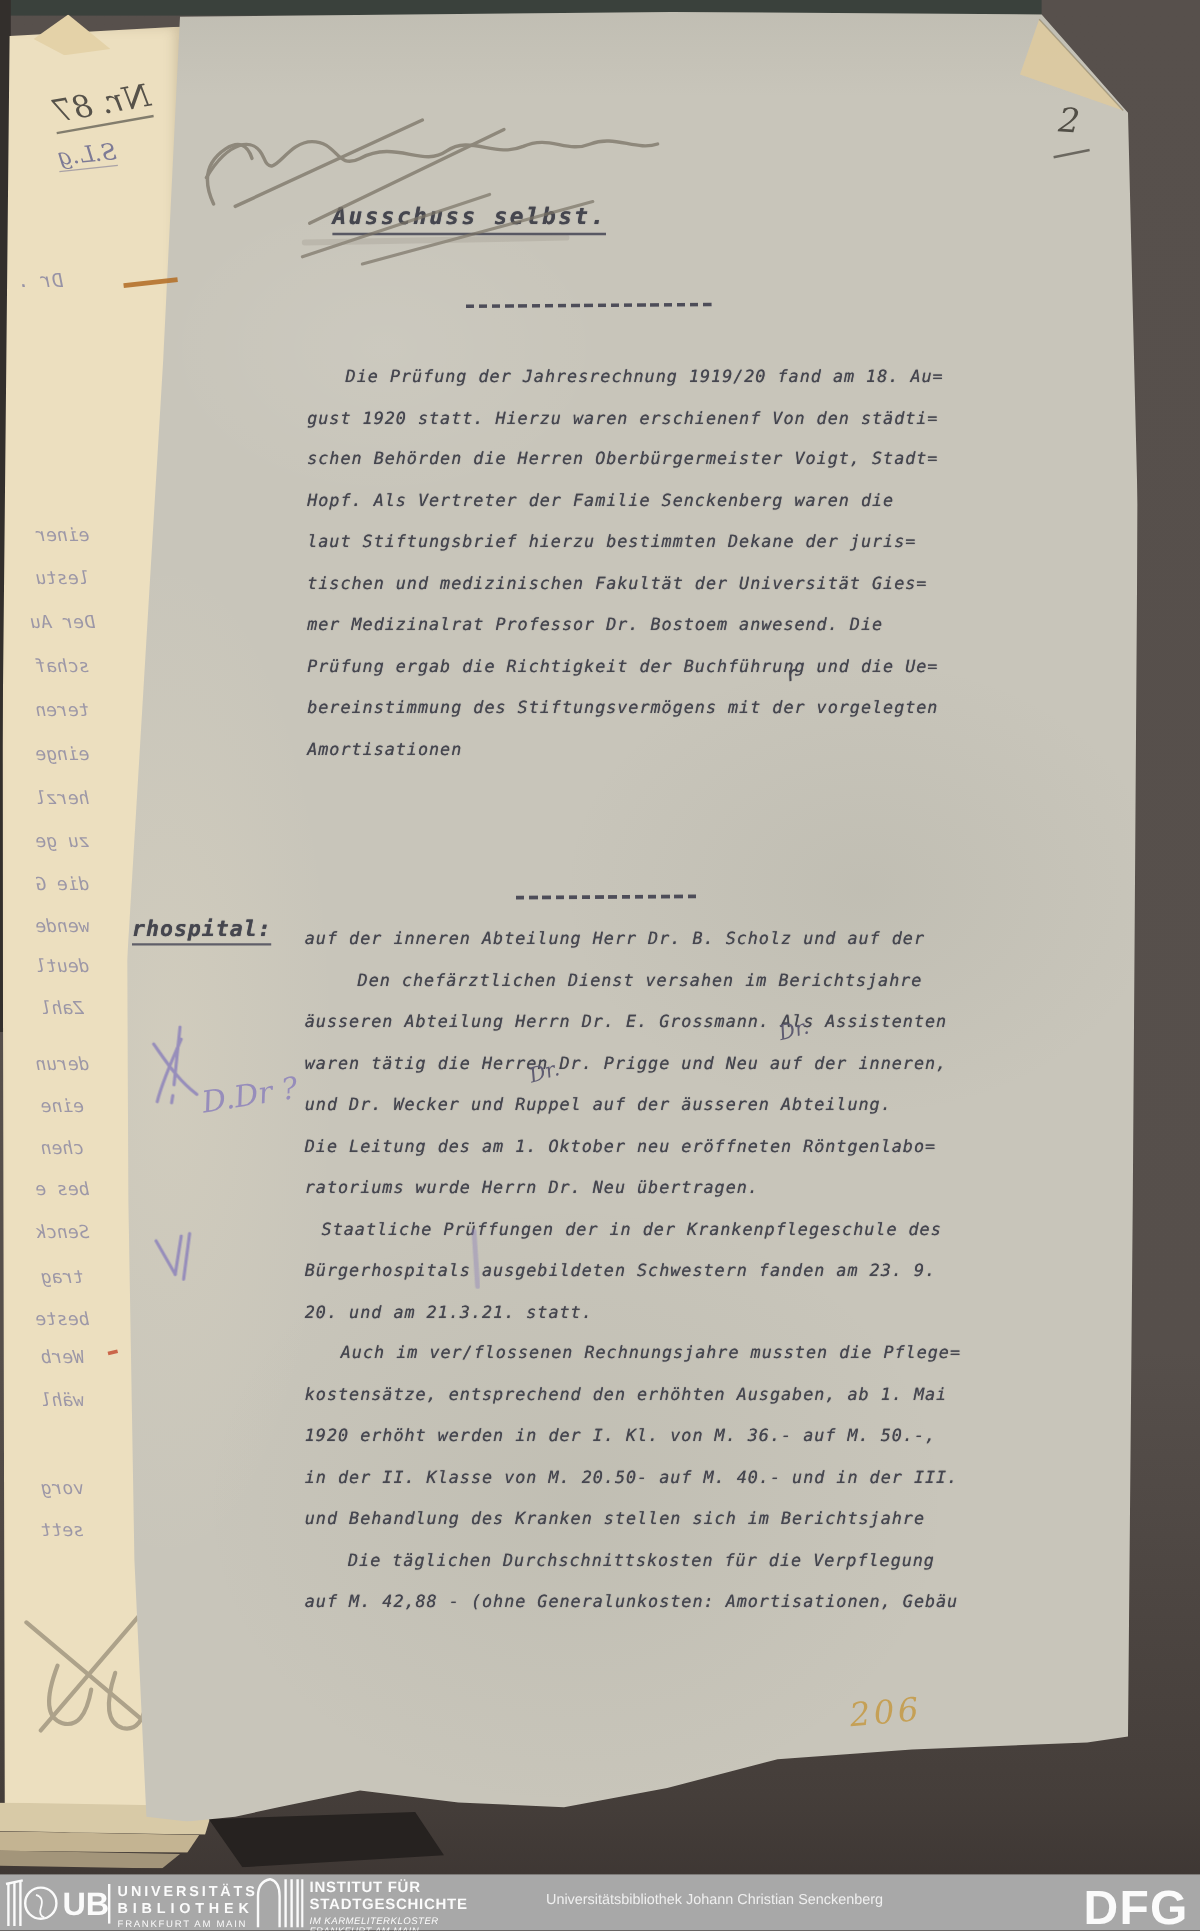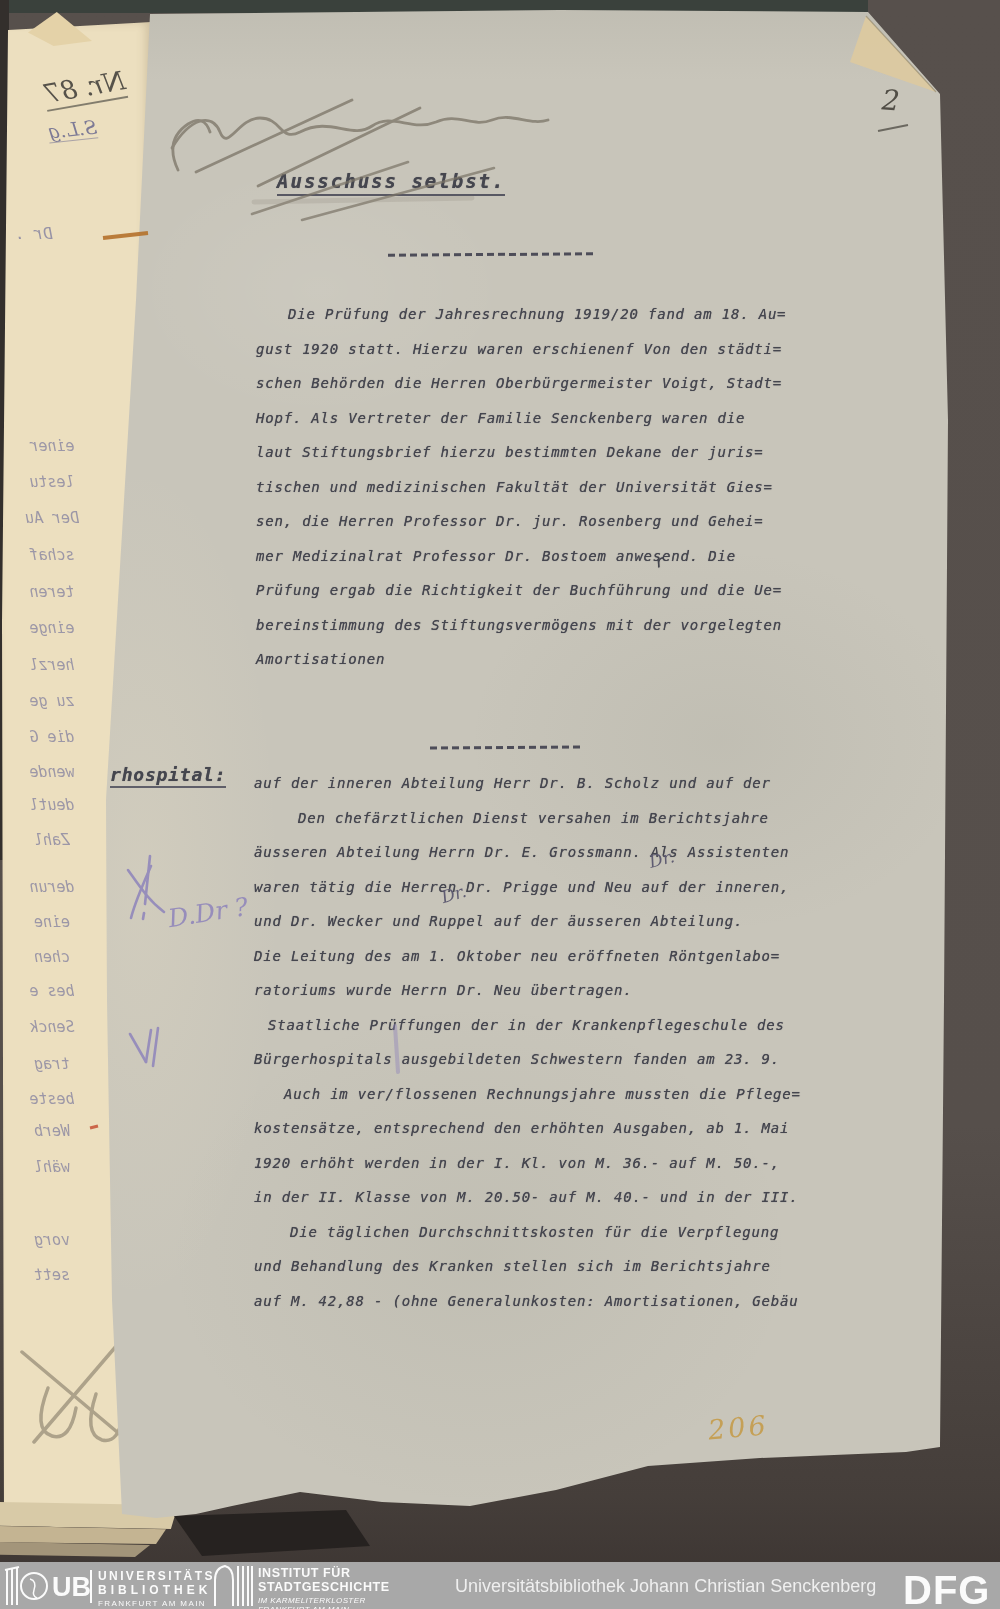--- a/index.html
+++ b/index.html
@@ -115,47 +115,47 @@
 
     <div class="abs dashes" style="left:388px;top:253px;width:205px;transform:rotate(-.4deg);"></div>
 
     <div class="abs typed" style="left:256px;top:297px;width:700px;">
       <div class="tl" style="padding-left:32px">Die Prüfung der Jahresrechnung 1919/20 fand am 18. Au=</div>
       <div class="tl">gust 1920 statt. Hierzu waren erschienenf Von den städti=</div>
       <div class="tl">schen Behörden die Herren Oberbürgermeister Voigt, Stadt=</div>
       <div class="tl">Hopf. Als Vertreter der Familie Senckenberg waren die</div>
       <div class="tl">laut Stiftungsbrief hierzu bestimmten Dekane der juris=</div>
       <div class="tl">tischen und medizinischen Fakultät der Universität Gies=</div>
-      <div class="tl">sen, die Herren Professor Dr. jur. Rosenberg und Gehei=</div>
       <div class="tl">mer Medizinalrat Professor Dr. Bostoem anwesend. Die</div>
       <div class="tl">Prüfung ergab die Richtigkeit der Buchführung und die Ue=</div>
       <div class="tl">bereinstimmung des Stiftungsvermögens mit der vorgelegten</div>
       <div class="tl">Amortisationen</div>
     </div>
 
     <div class="abs dashes" style="left:430px;top:746px;width:150px;transform:rotate(-.4deg);"></div>
 
     <div class="abs typed mlabel" style="left:110px;top:764px;">rhospital:</div>
 
     <div class="abs typed" style="left:254px;top:766px;width:706px;">
       <div class="tl">auf der inneren Abteilung Herr Dr. B. Scholz und auf der</div>
       <div class="tl" style="padding-left:44px">Den chefärztlichen Dienst versahen im Berichtsjahre</div>
       <div class="tl">äusseren Abteilung Herrn Dr. E. Grossmann. Als Assistenten</div>
       <div class="tl">waren tätig die Herren Dr. Prigge und Neu auf der inneren,</div>
       <div class="tl">und Dr. Wecker und Ruppel auf der äusseren Abteilung.</div>
       <div class="tl">Die Leitung des am 1. Oktober neu eröffneten Röntgenlabo=</div>
       <div class="tl">ratoriums wurde Herrn Dr. Neu übertragen.</div>
       <div class="tl" style="padding-left:14px">Staatliche Prüffungen der in der Krankenpflegeschule des</div>
       <div class="tl">Bürgerhospitals ausgebildeten Schwestern fanden am 23. 9.</div>
+      <div class="tl">20. und am 21.3.21. statt.</div>
       <div class="tl" style="padding-left:30px">Auch im ver/flossenen Rechnungsjahre mussten die Pflege=</div>
       <div class="tl">kostensätze, entsprechend den erhöhten Ausgaben, ab 1. Mai</div>
       <div class="tl">1920 erhöht werden in der I. Kl. von M. 36.- auf M. 50.-,</div>
       <div class="tl">in der II. Klasse von M. 20.50- auf M. 40.- und in der III.</div>
+      <div class="tl">und Behandlung des Kranken stellen sich im Berichtsjahre</div>
       <div class="tl" style="padding-left:36px">Die täglichen Durchschnittskosten für die Verpflegung</div>
-      <div class="tl">und Behandlung des Kranken stellen sich im Berichtsjahre</div>
       <div class="tl">auf M. 42,88 - (ohne Generalunkosten: Amortisationen, Gebäu</div>
     </div>
 
     <div class="abs typed" style="left:655px;top:552px;font-size:16px;transform:rotate(-14deg);">r</div>
     <div class="abs handw" style="left:649px;top:849px;font-size:17px;color:#5f5c72;transform:rotate(-14deg);">Dr.</div>
     <div class="abs handw" style="left:441px;top:884px;font-size:17px;color:#5f5c72;transform:rotate(-16deg);">Dr.</div>
 
     <div class="abs purpletext" style="left:168px;top:898px;font-size:25px;transform:rotate(-9deg);opacity:.85;">D.Dr ?</div>
 
     <div class="abs handw" style="left:882px;top:84px;font-size:28px;color:#514e46;transform:rotate(4deg);">2</div>
@@ -227,18 +227,18 @@
         <line x1="39" y1="2" x2="39" y2="42"></line>
       </g>
     </svg>
     <div class="abs fwhite iblock" style="left:258px;top:4px;">
       <div>INSTITUT FÜR</div>
       <div>STADTGESCHICHTE</div>
       <div class="small" style="margin-top:2px;">IM KARMELITERKLOSTER</div>
       <div class="small">FRANKFURT AM MAIN</div>
     </div>
 
-    <div class="abs fwhite" style="left:455px;top:14px;font-size:18px;color:#efefef;">Universitätsbibliothek Johann Christian Senckenberg</div>
+    <div class="abs fwhite" style="left:455px;top:14px;font-size:12px;color:#efefef;">Universitätsbibliothek Johann Christian Senckenberg</div>
 
     <div class="abs fwhite" style="left:903px;top:6px;font-size:40px;font-weight:700;letter-spacing:1px;">DFG</div>
   </div>
 
 </div>
 
 </body></html>

